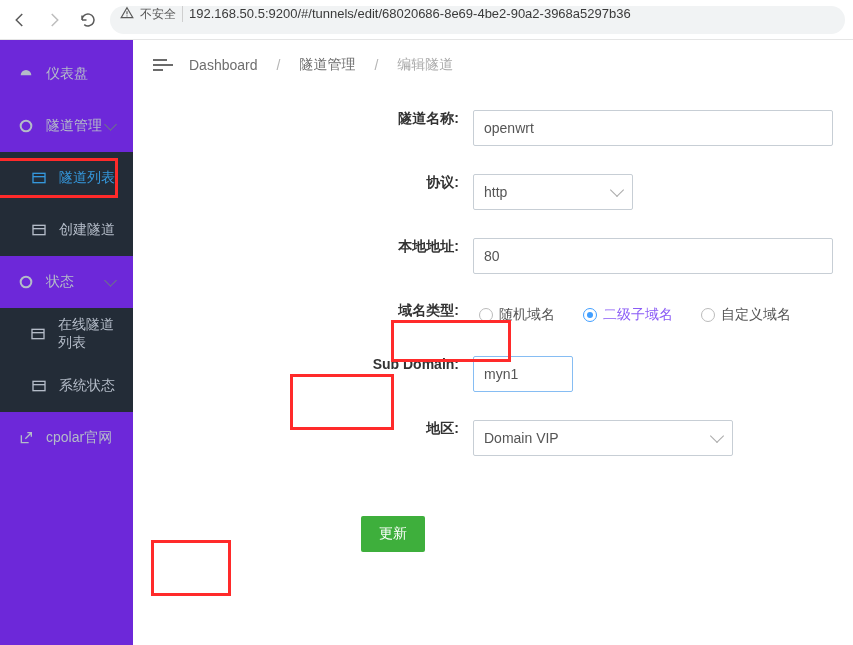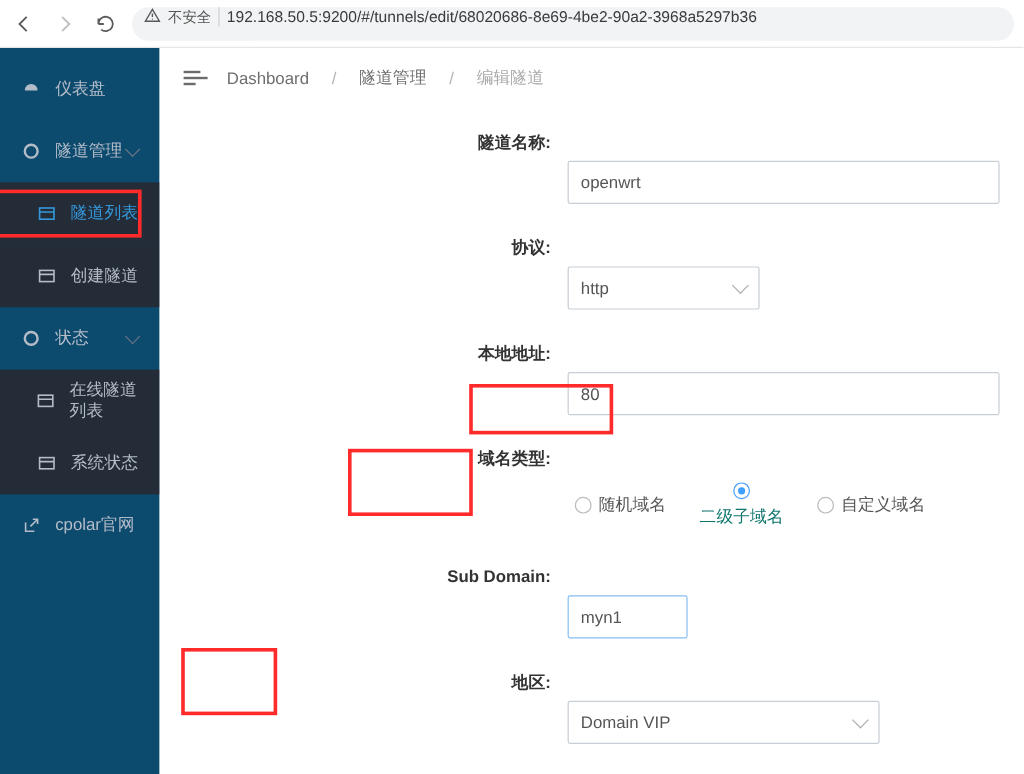--- a/index.html
+++ b/index.html
@@ -4,49 +4,49 @@
 <style>
 * { box-sizing: border-box; margin: 0; padding: 0; font-family: -apple-system, "Helvetica Neue", Arial, sans-serif; }
 body { width: 853px; height: 645px; overflow: hidden; background: #fff; }
 .browser-bar { height: 40px; display: flex; align-items: center; padding: 0 8px; gap: 10px; border-bottom: 1px solid #e5e5e5; background: #fff; }
 .nav-btn { width: 24px; height: 24px; display: flex; align-items: center; justify-content: center; color: #5a5a5a; cursor: pointer; }
 .nav-btn svg { width: 18px; height: 18px; }
 .url-wrap { flex: 1; display: flex; align-items: flex-start; height: 28px; border-radius: 14px; background: #f1f3f4; padding: 0 10px; gap: 6px; font-size: 13px; color: #5a5a5a; }
 .url-wrap .insecure { color: #555; font-size: 12px; }
 .url-wrap .url { color: #3a3a3a; flex: 1; overflow: hidden; white-space: nowrap; }
 .app { display: flex; height: 605px; }
-.sidebar { width: 200px; background: #0c4a6e; color: #b4bcc8; display: flex; flex-direction: column; padding-top: 8px; font-size: 14px; }
+.sidebar { width: 200px; background: #6d28d9; color: #b4bcc8; display: flex; flex-direction: column; padding-top: 8px; font-size: 14px; }
 .side-item { height: 52px; display: flex; align-items: center; padding: 0 18px; gap: 12px; cursor: pointer; position: relative; }
 .side-item.sub { padding-left: 30px; background: #232c37; justify-content: flex-end; }
 .side-item.sub.active { color: #3598dc; }
 .side-item.top.expandable::after { content: ""; position: absolute; right: 18px; width: 8px; height: 8px; border-right: 1px solid #6b7684; border-bottom: 1px solid #6b7684; transform: rotate(45deg); margin-top: -4px; }
 .side-icon { width: 16px; height: 16px; display: inline-flex; align-items: center; justify-content: center; }
 .side-icon svg { width: 16px; height: 16px; fill: currentColor; }
 .content { flex: 1; background: #fff; position: relative; }
 .topstrip { height: 50px; display: flex; align-items: center; padding: 0 20px; gap: 16px; color: #555; }
 .hamburger { width: 20px; display: flex; flex-direction: column; gap: 3px; cursor: pointer; }
 .hamburger span { height: 2px; background: #6b6b6b; }
 .hamburger span:nth-child(1){ width: 14px; } .hamburger span:nth-child(2){ width: 20px; } .hamburger span:nth-child(3){ width: 10px; }
 .breadcrumb { font-size: 14px; color: #6e6e6e; display: flex; gap: 19px; align-items: center; }
 .breadcrumb .sep { color: #b5b5b5; }
 .breadcrumb .cur { color: #aaa; }
 .form { padding: 20px 20px 20px 0; }
 .row { display: flex; align-items: flex-start; margin-bottom: 28px; }
 .lbl { width: 340px; text-align: right; padding-right: 14px; font-size: 14px; color: #333; font-weight: 600; }
-.ctl { flex: 1; margin-top: 24px; }
+.ctl { flex: 1; }
 .txt-input { width: 360px; height: 36px; border: 1px solid #c7ced5; border-radius: 2px; padding: 0 10px; font-size: 14px; color: #555; outline: none; }
 .txt-input.narrow { width: 100px; }
 .select { width: 160px; height: 36px; border: 1px solid #c7ced5; border-radius: 2px; padding: 0 10px; font-size: 14px; color: #555; display: inline-flex; align-items: center; justify-content: space-between; cursor: pointer; }
 .select .caret { width: 10px; height: 10px; border-right: 1px solid #aaa; border-bottom: 1px solid #aaa; transform: rotate(45deg); margin-top: -4px; }
 .radios { display: flex; gap: 16px; align-items: center; font-size: 14px; color: #555; }
 .radio { display: inline-flex; align-items: center; gap: 6px; cursor: pointer; padding: 4px 6px; }
 .radio .dot { width: 14px; height: 14px; border: 1px solid #bbb; border-radius: 50%; display: inline-flex; align-items: center; justify-content: center; }
 .radio.checked .dot { border-color: #409eff; }
 .radio.checked .dot::after { content: ""; width: 6px; height: 6px; border-radius: 50%; background: #409eff; }
-.radio.checked { color: #0f766e; flex-direction: column; }
+.radio.checked { color: #8b5cf6; }
 .submit-row { padding-left: 228px; margin-top: 60px; }
 .btn-primary { background: #3eaf3c; color: #fff; border: none; height: 36px; padding: 0 18px; font-size: 14px; border-radius: 2px; cursor: pointer; }
 .hl { position: absolute; border: 3px solid #ff2a2a; pointer-events: none; }
 </style>
 </head>
 <body>
 
 <div class="browser-bar">
   <div class="nav-btn">
       <svg viewBox="0 0 24 24">

